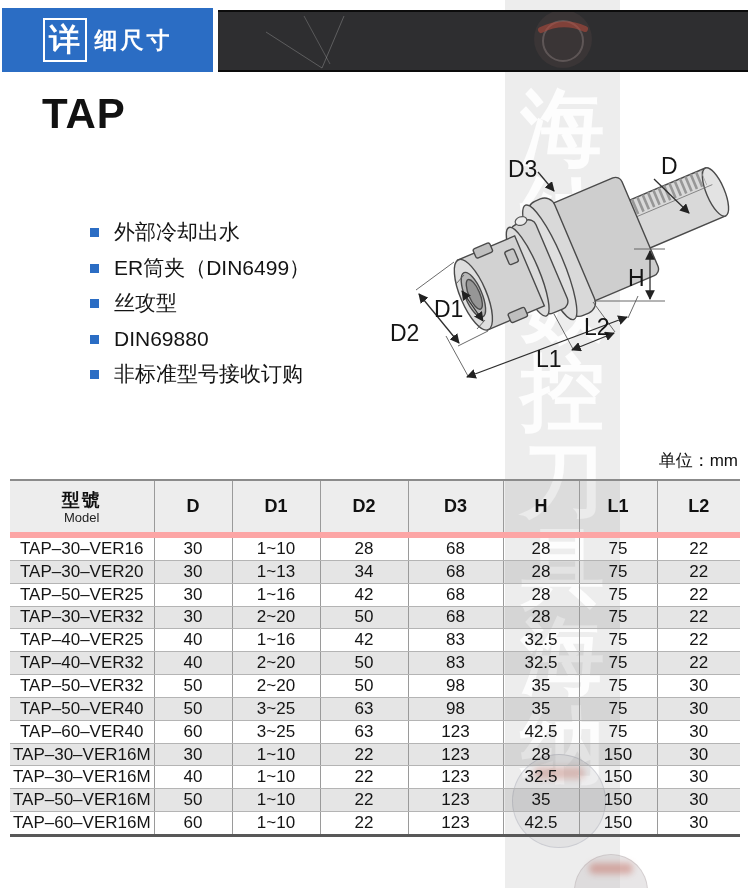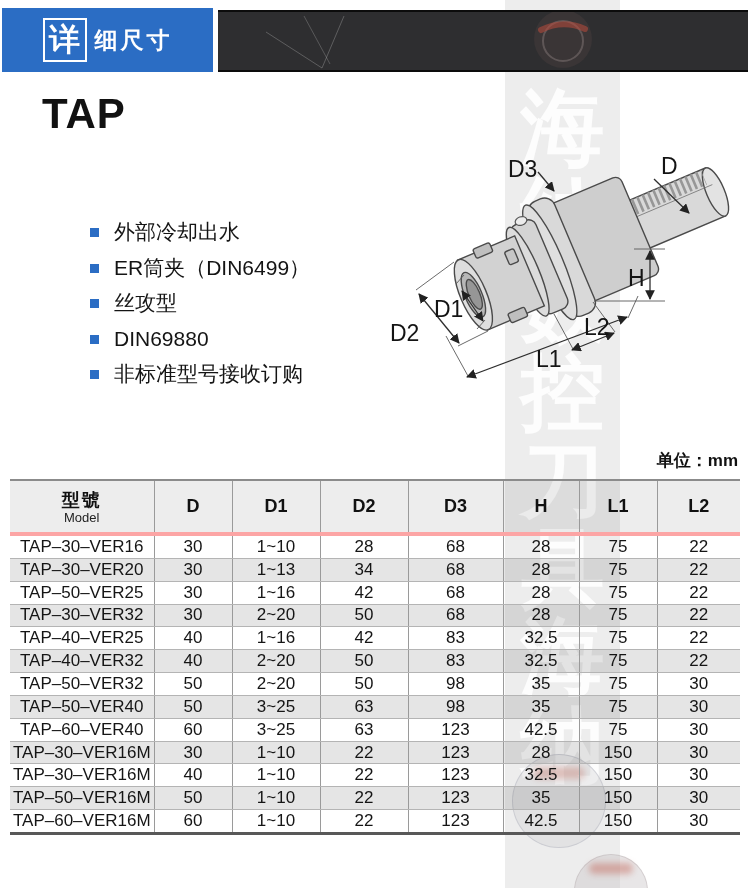--- a/index.html
+++ b/index.html
@@ -36,27 +36,27 @@
   #feature-list{position:absolute;left:78px;top:202px;margin:12px;padding:0;list-style:none;z-index:2;}
   #feature-list li{font-size:21px;line-height:35.5px;color:#141414;white-space:nowrap;}
   #feature-list li::before{content:"";display:inline-block;width:9px;height:9px;background:var(--accent,#2b6dc4);
     margin-right:15px;vertical-align:2px;}
   
   #diagram{position:absolute;left:388px;top:144px;z-index:2;}
   #diagram text{font-size:23px;fill:#141414;font-family:inherit;}
   .dim{stroke:#2e2e2e;stroke-width:1.3;fill:none;}
   .guide{stroke:#5a5a5a;stroke-width:0.9;fill:none;}
   
-  #unit-label{position:absolute;right:12px;top:449px;font-size:17px;font-weight:bold;z-index:2;}
+  #unit-label{position:absolute;right:12px;top:449px;font-size:17px;font-weight:normal;z-index:2;}
   
   #spec-table{position:absolute;left:10px;top:479px;width:730px;border-collapse:collapse;table-layout:fixed;
     font-size:17px;z-index:2;border-top:2px solid #8b8b8b;border-bottom:3px solid #585858;}
   #spec-table th,#spec-table td{padding:0;text-align:center;vertical-align:middle;}
   #spec-table thead th{height:51px;background:rgba(20,20,20,0.075);font-weight:bold;font-size:18px;
-    border-bottom:4px solid #fca5a5;}
+    border-bottom:6px solid #fca5a5;}
   #spec-table thead .en{display:block;font-size:13px;font-weight:normal;color:#222;margin-top:-2px;}
   #spec-table thead .zh{display:block;font-size:18px;letter-spacing:2px;}
   #spec-table tbody td{height:21.85px;border-bottom:1px solid #b4b4b4;color:#151515;}
   #spec-table tbody tr:last-child td{border-bottom:none;}
   #spec-table th + th, #spec-table td + td{border-left:1.5px solid #9a9a9a;}
   #spec-table tbody tr.alt{background:rgba(22,22,22,0.115);}
 </style>
 </head>
 <body>
 

